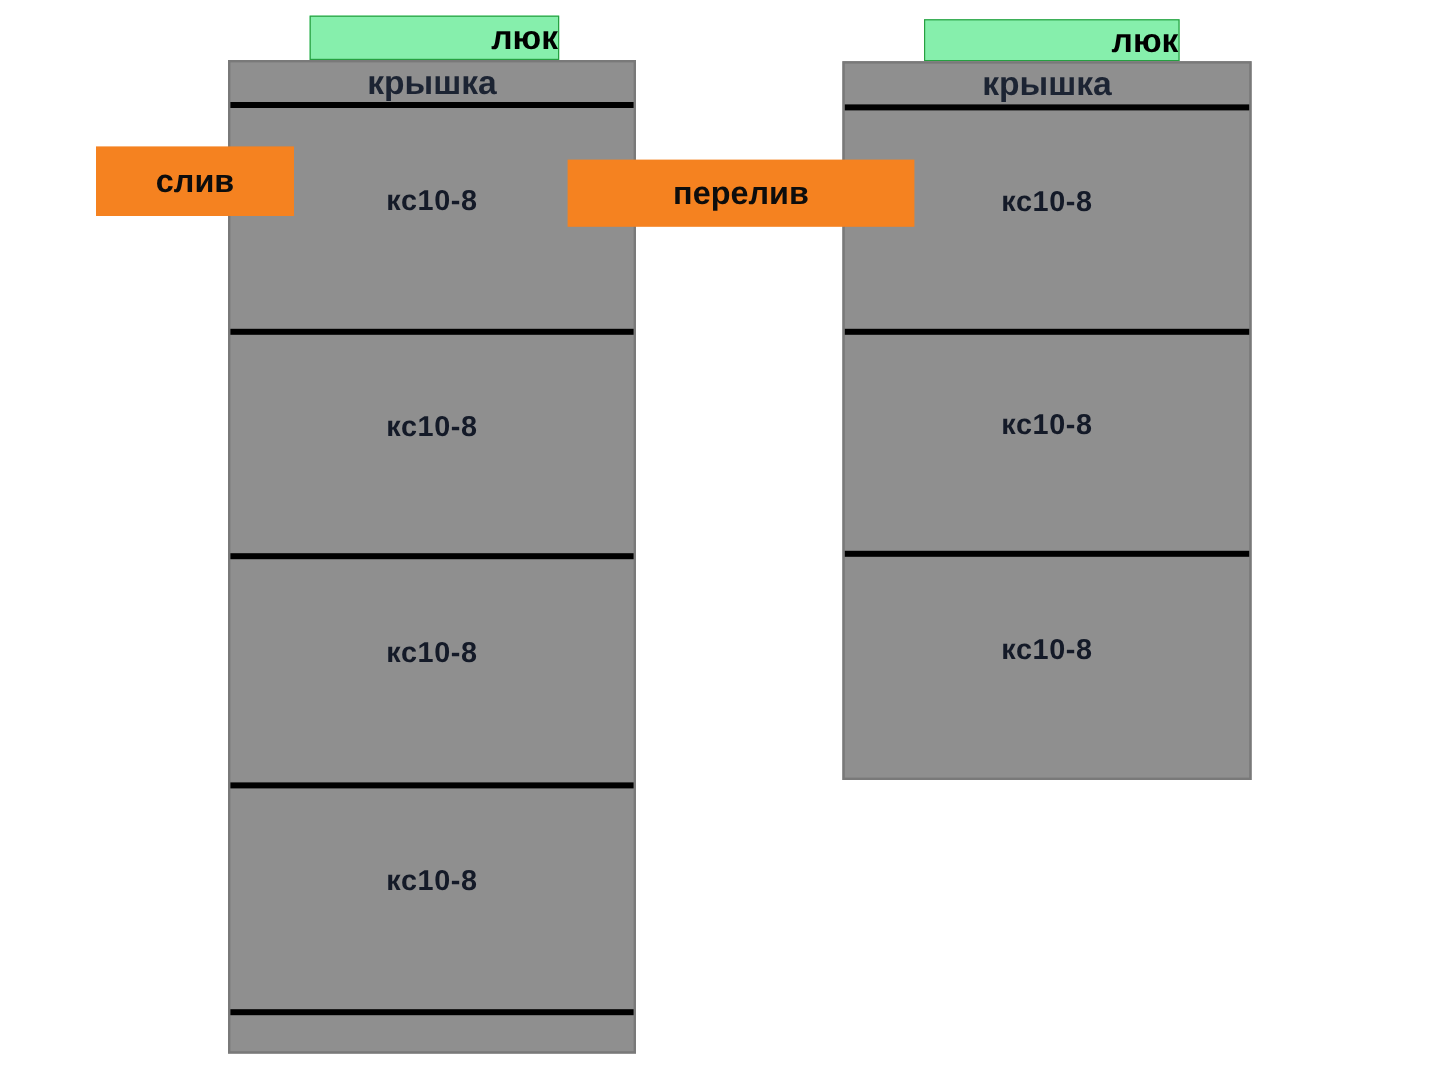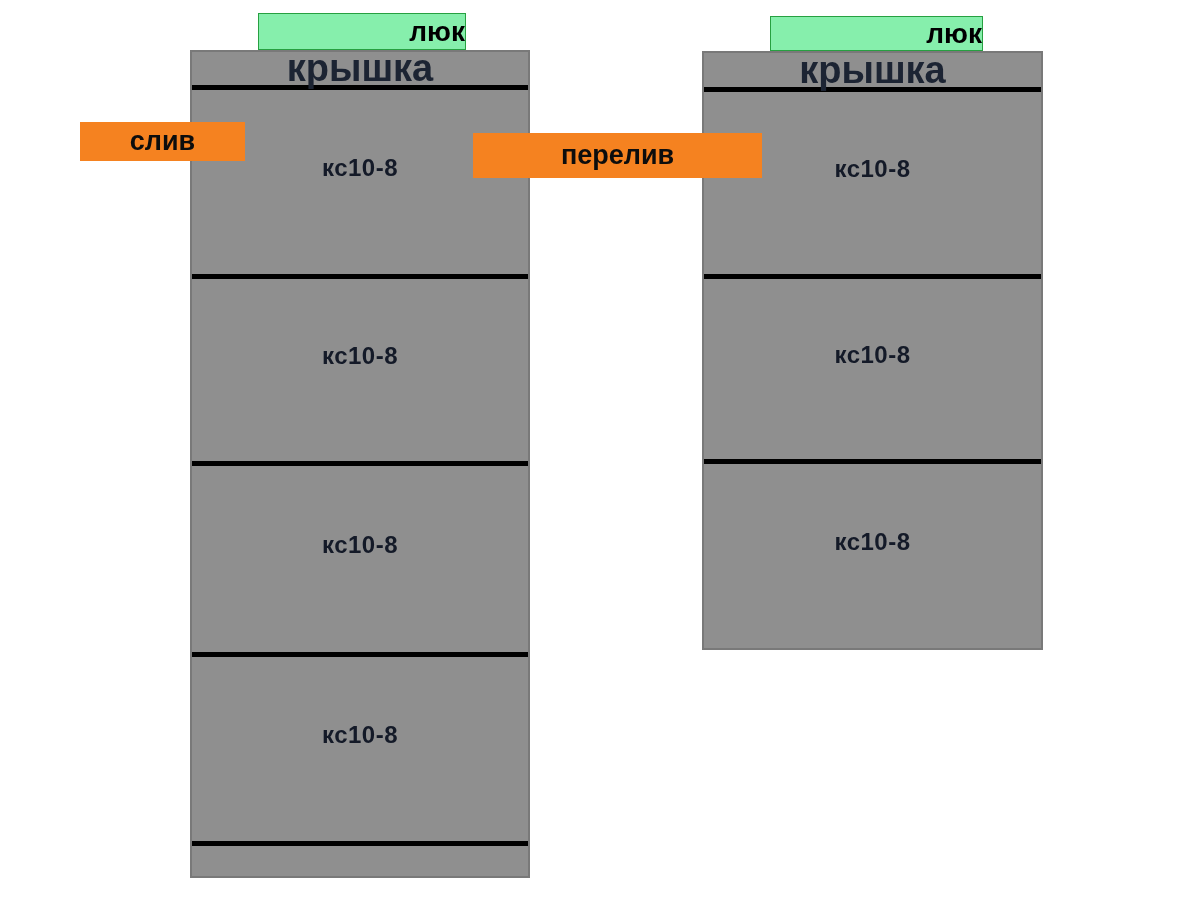--- a/index.html
+++ b/index.html
@@ -32,21 +32,21 @@
 
   .band {
     display: flex;
     align-items: center;
     justify-content: center;
     flex: none;
   }
   .cover {
     height: 33px;
     border-bottom: 5px solid #000000;
-    font-size: 38px;
+    font-size: 28px;
     color: #1c2433;
   }
   .tank-right .cover { height: 34px; }
 
   .ring {
     border-bottom: 5px solid #000000;
     display: flex;
     align-items: center;
     justify-content: center;
     font-size: 24px;
@@ -89,22 +89,22 @@
   .pipe {
     position: absolute;
     background: #f58220;
     display: flex;
     align-items: center;
     justify-content: center;
     font-size: 27px;
     color: #0d0d0d;
     z-index: 2;
   }
-  .pipe-drain    { left: 80px;  top: 122px; width: 165px; height: 39px; }
-  .pipe-overflow { left: 473px; top: 133px; width: 289px; height: 45px; }
+  .pipe-drain    { left: 80px;  top: 122px; width: 165px; height: 58px; }
+  .pipe-overflow { left: 473px; top: 133px; width: 289px; height: 56px; }
 </style>
 </head>
 <body>
 
 <div class="canvas">
 
   <div class="hatch hatch-left">
     <span>люк</span>
   </div>
   <div class="hatch hatch-right">

